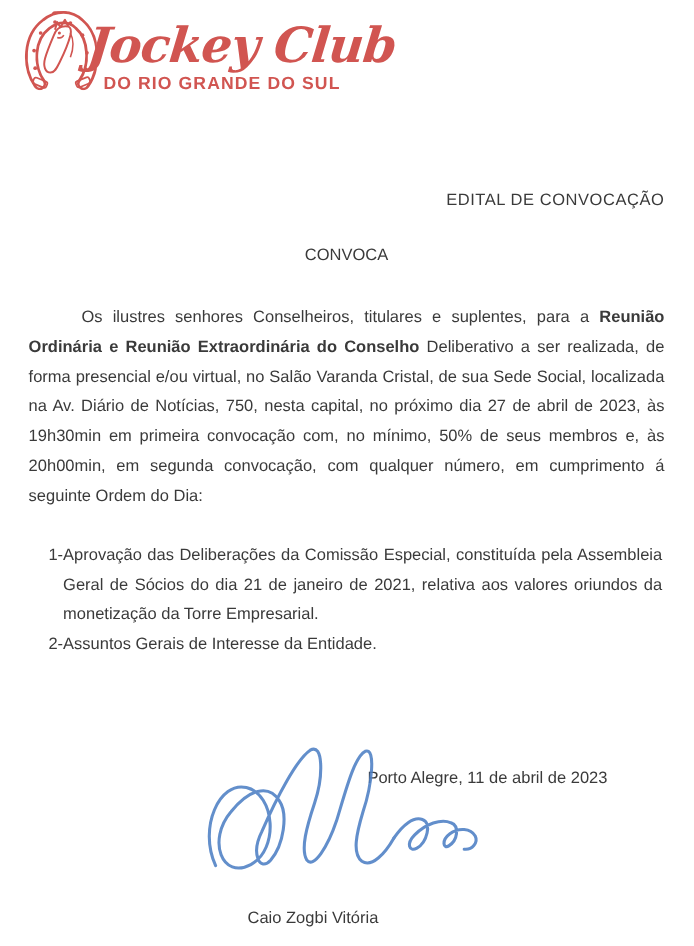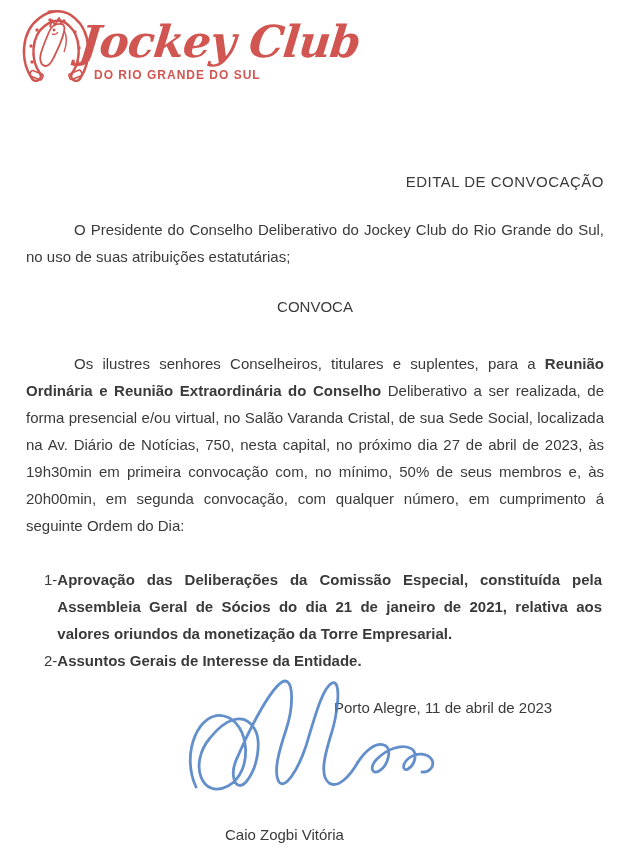--- a/index.html
+++ b/index.html
@@ -19,37 +19,37 @@
   .brand-script {
     position:absolute; top:8px; left:62px;
     font-family:"DejaVu Serif", serif;
     font-style:italic; font-weight:bold;
     font-size:44px; letter-spacing:-1px;
     transform:skewX(-6deg);
     white-space:nowrap;
   }
   .brand-sub {
     position:absolute; top:60px; left:76px;
-    font-weight:bold; font-size:12px; letter-spacing:1px;
+    font-weight:bold; font-size:16px; letter-spacing:1px;
     white-space:nowrap;
   }
   
   .content {
     position:absolute; top:168px; left:26px; width:578px;
     font-size:15px; line-height:27px; text-align:justify;
   }
   .doc-title { text-align:right; letter-spacing:.5px; margin-bottom:21px; }
   .para-indent { text-indent:48px; }
   .convoca { text-align:center; margin:23px 0 30px 0; }
   .item-flat { margin-top:22px; }
   .bold-para { font-weight:bold; margin-top:51px; }
   .agenda { margin-top:27px; }
   .agenda-row { display:flex; }
   .agenda-marker { flex:0 0 30px; padding-left:18px; }
-  .agenda-text { flex:1; text-align:justify; padding-right:2px;font-weight:bold; }
+  .agenda-text { flex:1; text-align:justify; padding-right:2px; }
   
   .sig-block { position:absolute; top:0; left:0; width:631px; height:836px; pointer-events:none; }
   .date-line { position:absolute; top:699px; left:334px; font-size:15px; }
   .signature-svg { position:absolute; top:672px; left:178px; }
   .signer-name { position:absolute; top:826px; left:225px; font-size:15px; }
   .signer-title { position:absolute; top:882px; left:256px; font-size:13px; }
 </style>
 </head>
 <body>
 
@@ -81,21 +81,20 @@
       <circle cx="32" cy="20" r="1.4" fill="#d15551"></circle>
     </svg>
     <div class="brand-script" style="color:#d15551">Jockey Club</div>
     <div class="brand-sub" style="color:#d15551">DO RIO GRANDE DO SUL</div>
   </div>
 
   <div class="content">
 
     <div class="doc-title">EDITAL DE CONVOCAÇÃO</div>
 
-    <p class="para-indent">O Presidente do Conselho Deliberativo do Jockey Club do Rio Grande do Sul, no uso de suas atribuições estatutárias;</p>
 
     <div class="convoca">CONVOCA</div>
 
     <p class="para-indent"><span>Os ilustres senhores Conselheiros, titulares e suplentes, para a </span><b>Reunião Ordinária e Reunião Extraordinária  do Conselho</b><span> Deliberativo a ser realizada, de forma presencial e/ou virtual, no Salão Varanda Cristal,  de sua Sede Social, localizada na Av. Diário de Notícias, 750, nesta capital, no  próximo dia 27 de abril de 2023, às 19h30min em primeira convocação com, no mínimo, 50% de seus membros e, às 20h00min, em segunda convocação, com qualquer número, em cumprimento á seguinte Ordem do Dia:</span></p>
 
 
 
     <div class="agenda">
       <div class="agenda-row">
         <span class="agenda-marker">1-</span>

